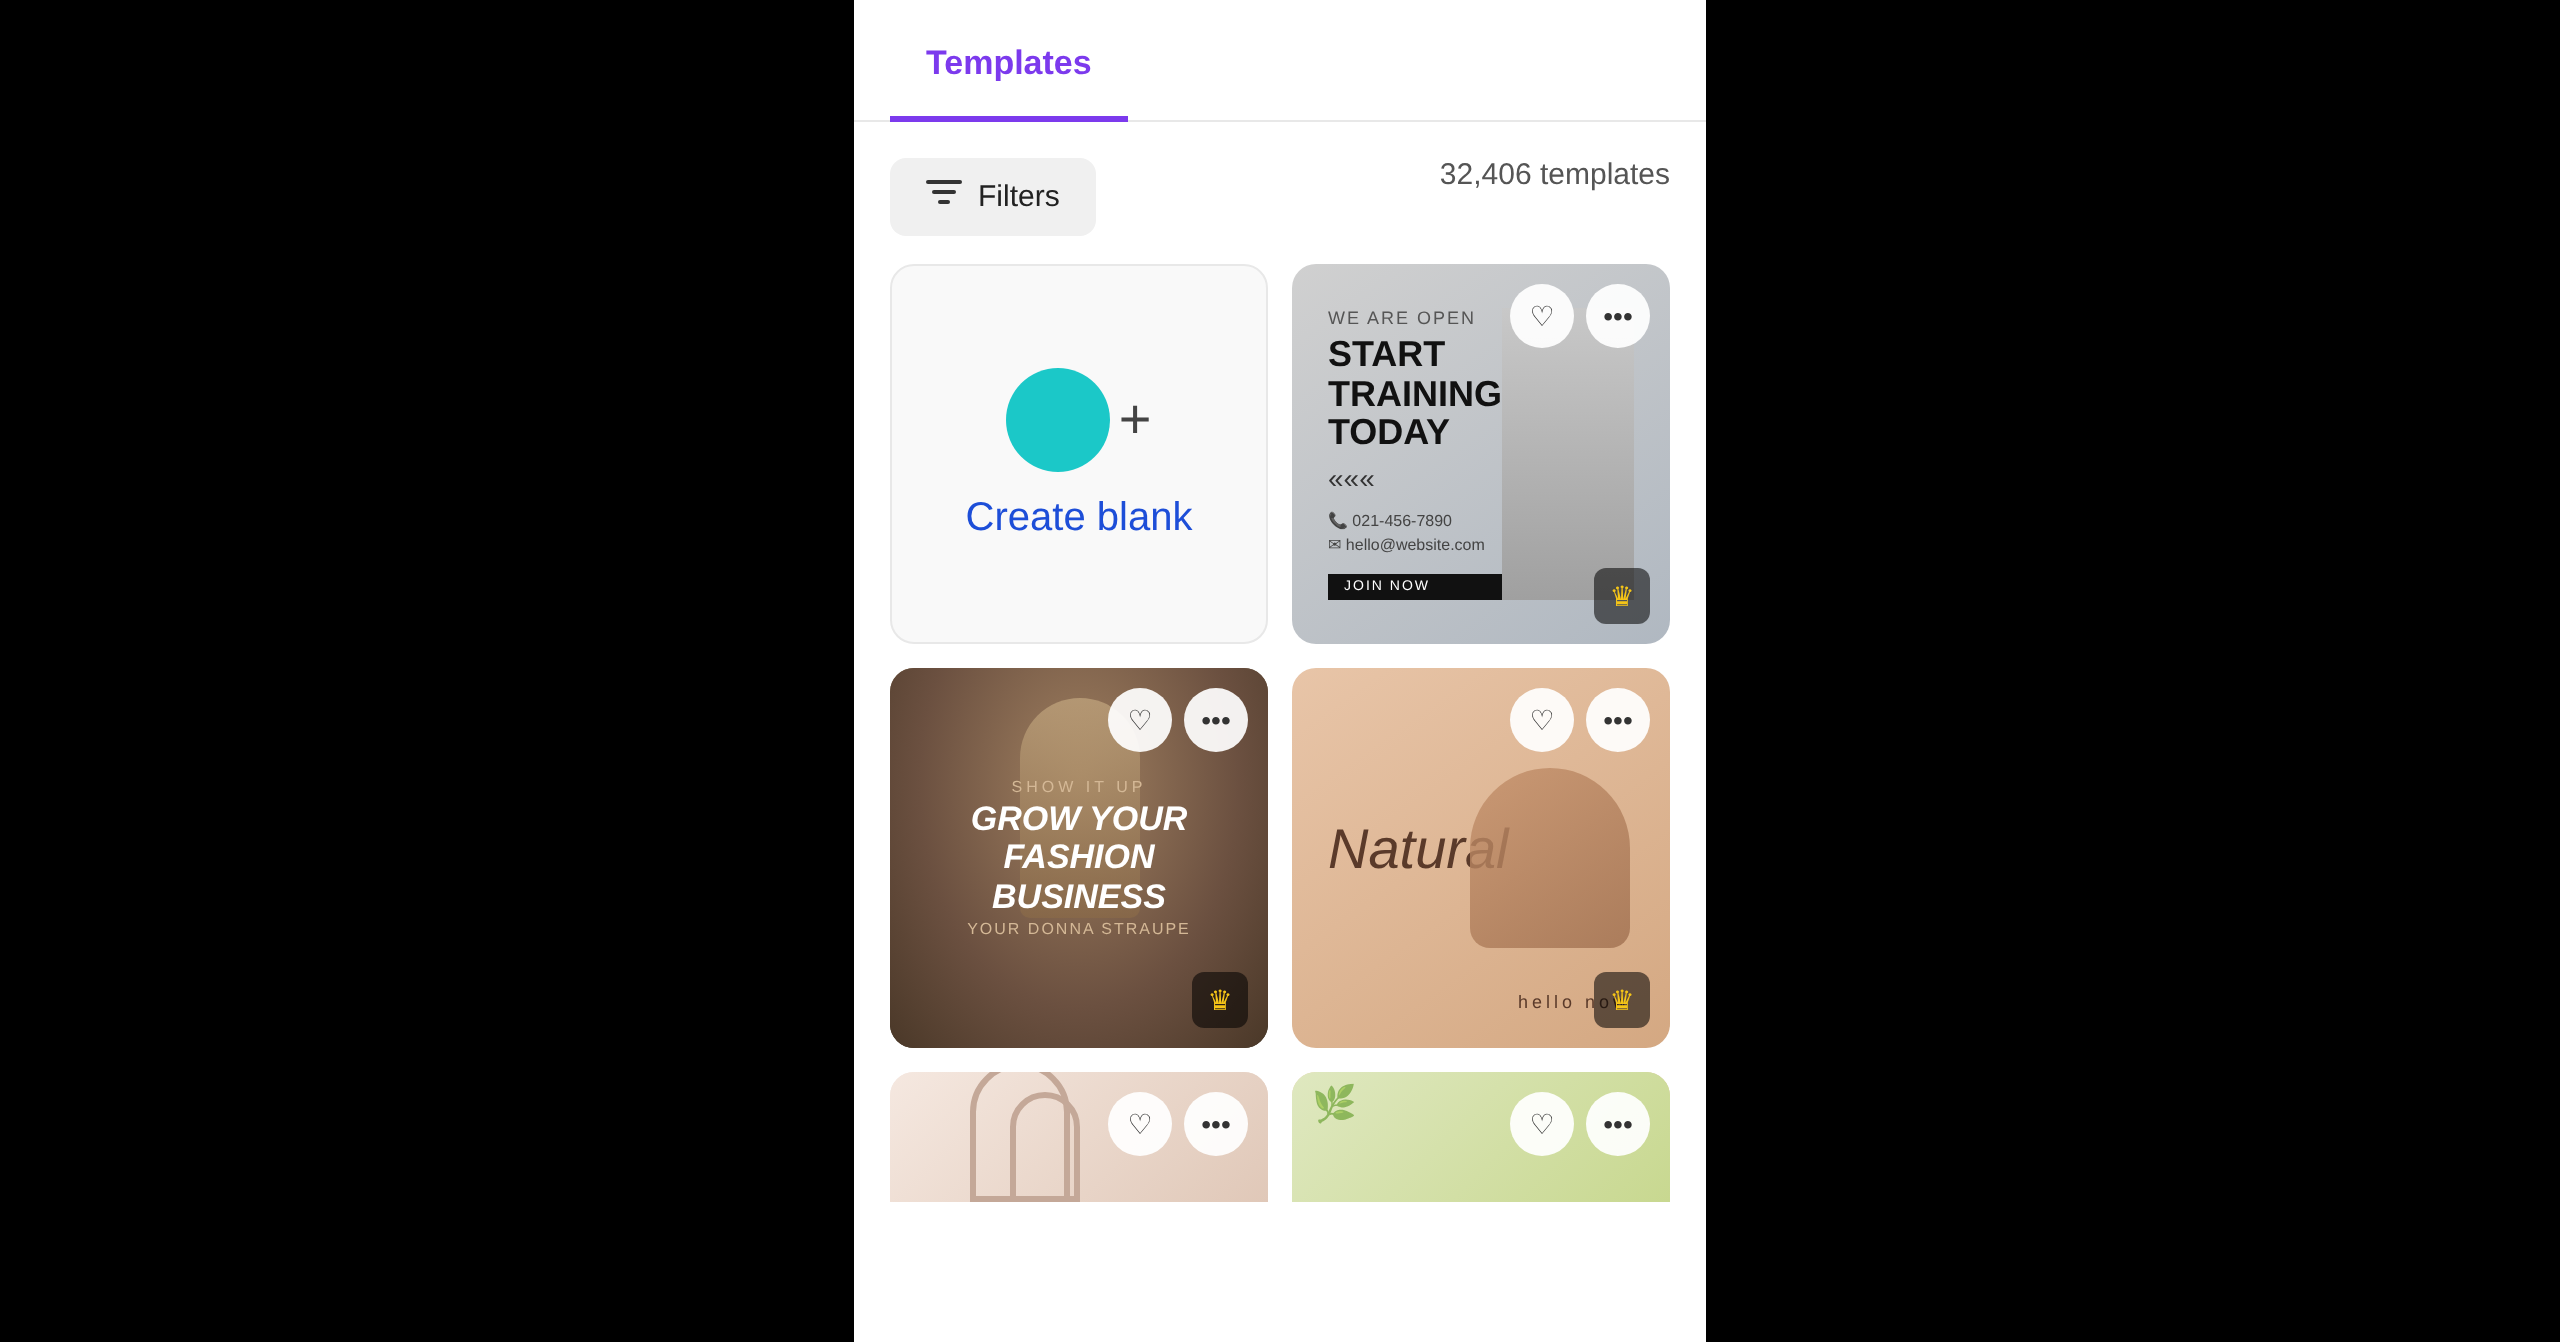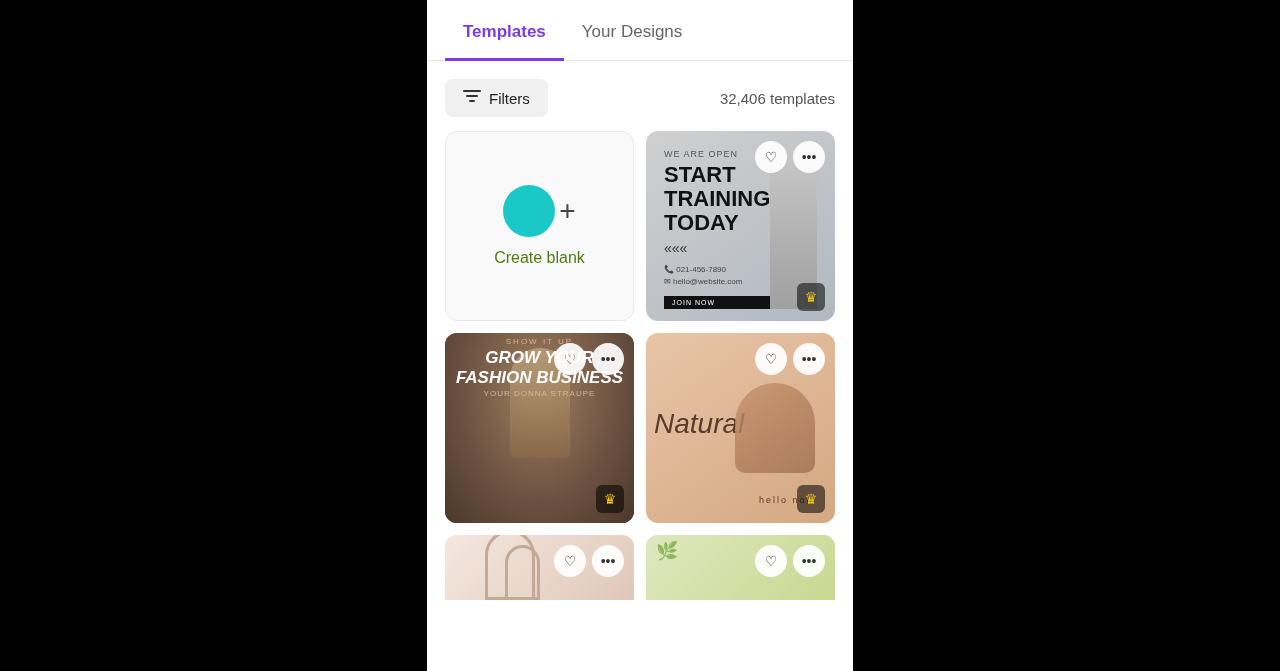--- a/index.html
+++ b/index.html
@@ -46,21 +46,21 @@
       margin-bottom: -1px;
     }
     .tab.active {
       color: #7c3aed;
       border-bottom: 3px solid #7c3aed;
       font-weight: 600;
     }
     
     .filters-bar {
       display: flex;
-      align-items: center;
+      align-items: flex-start;
       justify-content: space-between;
       padding: 18px 18px 14px;
     }
     .filters-btn {
       display: flex;
       align-items: center;
       gap: 8px;
       background: #f0f0f0;
       border: none;
       border-radius: 8px;
@@ -113,22 +113,22 @@
       display: inline-block;
     }
     .plus-sign {
       font-size: 28px;
       color: #444;
       font-weight: 300;
       margin-left: 4px;
       line-height: 1;
     }
     .create-blank-label {
-      font-size: 16px;
-      color: #4d7c0f;
+      font-size: 20px;
+      color: #1d4ed8;
       font-weight: 400;
       text-align: center;
     }
     
     .template-img-card {
       border-radius: 12px;
       overflow: hidden;
       position: relative;
       min-height: 190px;
     }
@@ -185,21 +185,21 @@
       flex-direction: column;
       justify-content: space-between;
       gap: 4px;
     }
     .fitness-tag {
       font-size: 9px;
       color: #555;
       letter-spacing: 1px;
     }
     .fitness-title {
-      font-size: 22px;
+      font-size: 18px;
       font-weight: 900;
       color: #111;
       line-height: 1.1;
       text-transform: uppercase;
     }
     .fitness-arrows {
       font-size: 14px;
       color: #333;
     }
     .fitness-contact {
@@ -229,22 +229,22 @@
       bottom: 0;
       width: 80px;
       background: linear-gradient(180deg, #c8c8c8 0%, #a0a0a0 100%);
       border-radius: 4px;
     }
     
     .fashion-card {
       background: linear-gradient(145deg, #8b7355 0%, #6b5a3e 100%);
       min-height: 190px;
       display: flex;
-      align-items: flex-start;
-      padding: 4px;
+      align-items: center;
+      padding: 14px;
       position: relative;
     }
     .fashion-overlay {
       position: absolute;
       inset: 0;
       background: linear-gradient(0deg, rgba(0,0,0,0.5) 0%, rgba(0,0,0,0.1) 60%);
     }
     .fashion-text {
       position: relative;
       z-index: 1;
@@ -273,21 +273,21 @@
       margin-top: 2px;
     }
     
     .natural-card {
       background: linear-gradient(145deg, #e8c5a8 0%, #d4a882 100%);
       min-height: 190px;
       display: flex;
       flex-direction: column;
       align-items: flex-start;
       justify-content: center;
-      padding: 8px;
+      padding: 18px;
       position: relative;
     }
     .natural-title {
       font-size: 28px;
       font-weight: 300;
       color: #5a3a2a;
       font-style: italic;
       line-height: 1;
       margin-bottom: 8px;
     }
@@ -364,21 +364,20 @@
   </style>
 </head>
 <body>
 
 <div class="left-black"></div>
 
 <div class="main-panel">
 
   <div class="tabs">
     <div class="tab active">Templates</div>
-    <div class="tab">Your Designs</div>
   </div>
 
   <div class="filters-bar">
     <button class="filters-btn">
       <span class="filters-icon">
         <svg width="18" height="14" viewBox="0 0 18 14" fill="none">
           <rect x="0" y="1" width="18" height="2" rx="1" fill="#333"></rect>
           <rect x="3" y="6" width="12" height="2" rx="1" fill="#333"></rect>
           <rect x="6" y="11" width="6" height="2" rx="1" fill="#333"></rect>
         </svg>

